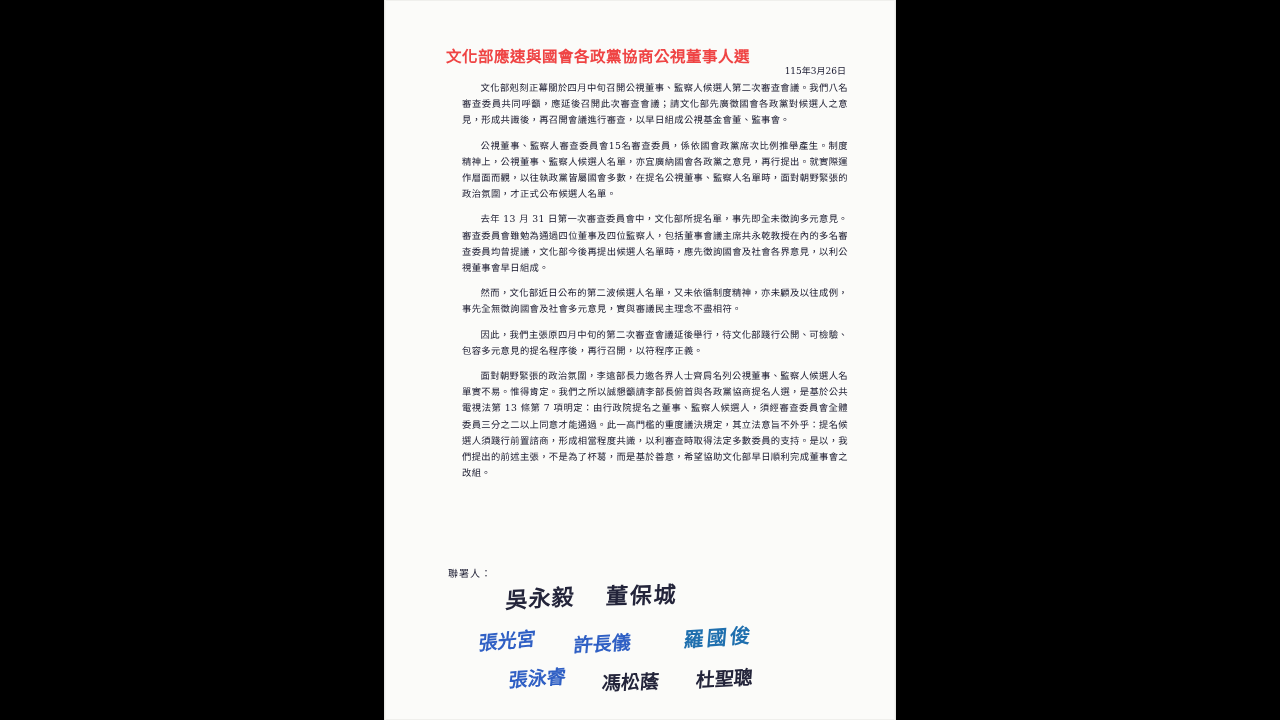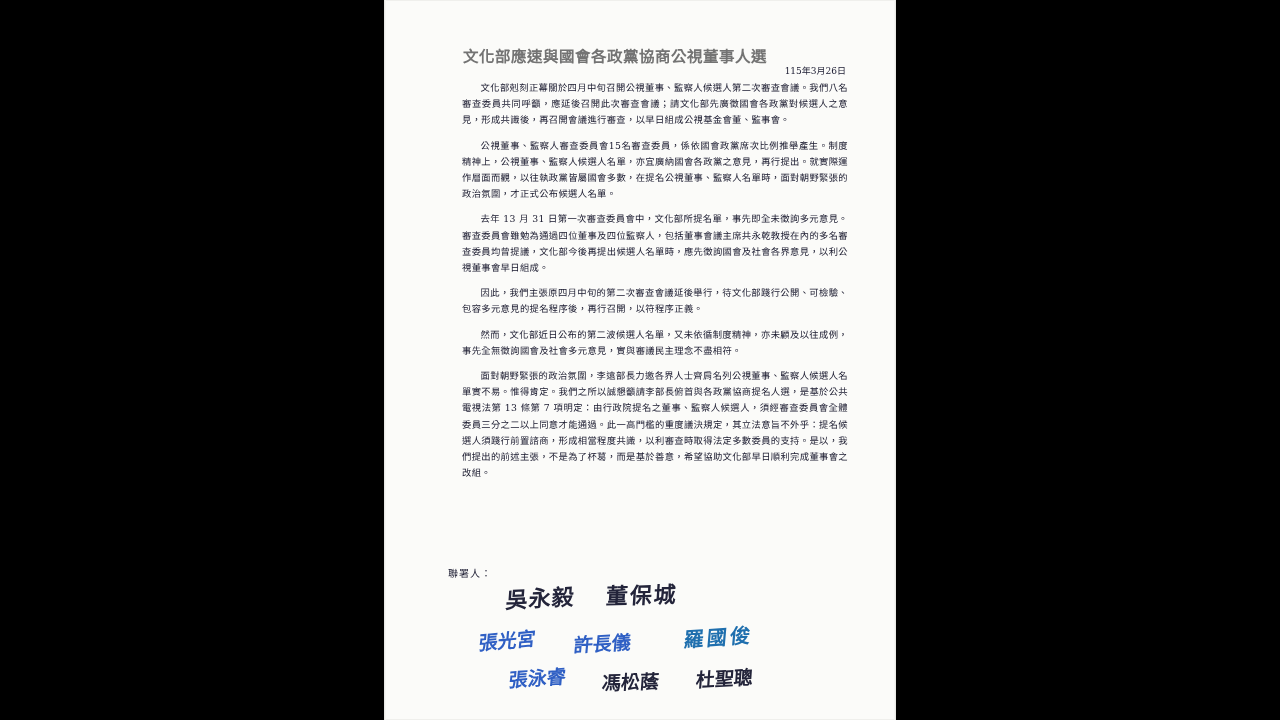--- a/index.html
+++ b/index.html
@@ -40,24 +40,23 @@
     padding: 0;
   }
 
   .doc-title {
     position: absolute;
     left: 62px;
     top: 44px;
     font-size: 15.5px;
     font-weight: bold;
     letter-spacing: 0.5px;
-    color: #737373;
+    color: #ef4444;
     white-space: nowrap;
     font-family: "DejaVu Serif", "Liberation Serif", serif;
-    margin-left: 17px;
   }
 
   .doc-date {
     position: absolute;
     right: 50px;
     top: 64px;
     font-size: 9px;
     color: #1a1a30;
     white-space: nowrap;
     font-family: "DejaVu Serif", "Liberation Serif", serif;
@@ -137,22 +136,22 @@
 
     <div id="page-inner">
 
       <div class="doc-title">文化部應速與國會各政黨協商公視董事人選</div>
       <div class="doc-date">115年3月26日</div>
 
       <div class="body-block">
         <p class="para">文化部剋刻正幕關於四月中旬召開公視董事、監察人候選人第二次審查會議。我們八名審查委員共同呼籲，應延後召開此次審查會議；請文化部先廣徵國會各政黨對候選人之意見，形成共識後，再召開會議進行審查，以早日組成公視基金會董、監事會。</p>
         <p class="para">公視董事、監察人審查委員會15名審查委員，係依國會政黨席次比例推舉產生。制度精神上，公視董事、監察人候選人名單，亦宜廣納國會各政黨之意見，再行提出。就實際運作層面而觀，以往執政黨皆屬國會多數，在提名公視董事、監察人名單時，面對朝野緊張的政治氛圍，才正式公布候選人名單。</p>
         <p class="para">去年 13 月 31 日第一次審查委員會中，文化部所提名單，事先即全未徵詢多元意見。審查委員會雖勉為通過四位董事及四位監察人，包括董事會議主席共永乾教授在內的多名審查委員均曾提議，文化部今後再提出候選人名單時，應先徵詢國會及社會各界意見，以利公視董事會早日組成。</p>
+        <p class="para">然而，文化部近日公布的第二波候選人名單，又未依循制度精神，亦未顧及以往成例，事先全無徵詢國會及社會多元意見，實與審議民主理念不盡相符。</p>
         <p class="para">因此，我們主張原四月中旬的第二次審查會議延後舉行，待文化部踐行公開、可檢驗、包容多元意見的提名程序後，再行召開，以符程序正義。</p>
-        <p class="para">然而，文化部近日公布的第二波候選人名單，又未依循制度精神，亦未顧及以往成例，事先全無徵詢國會及社會多元意見，實與審議民主理念不盡相符。</p>
         <p class="para">面對朝野緊張的政治氛圍，李遠部長力邀各界人士齊肩名列公視董事、監察人候選人名單實不易。惟得肯定。我們之所以誠懇籲請李部長俯首與各政黨協商提名人選，是基於公共電視法第 13 條第 7 項明定：由行政院提名之董事、監察人候選人，須經審查委員會全體委員三分之二以上同意才能通過。此一高門檻的重度議決規定，其立法意旨不外乎：提名候選人須踐行前置諮商，形成相當程度共識，以利審查時取得法定多數委員的支持。是以，我們提出的前述主張，不是為了杯葛，而是基於善意，希望協助文化部早日順利完成董事會之改組。</p>
       </div>
 
       <div class="sign-label">聯署人：</div>
 
       <div class="sig-layer">
         <div class="sig sig-dark" style="left:122px; top:582px; font-size:22px; transform: rotate(-3deg) skewX(-7deg); letter-spacing:1px;">吳永毅</div>
         <div class="sig sig-dark" style="left:222px; top:578px; font-size:22px; transform: rotate(-1.5deg) skewX(-5deg); letter-spacing:2px;">董保城</div>
 
         <div class="sig sig-blue" style="left:95px; top:628px; font-size:19px; transform: rotate(-5deg) skewX(-10deg); letter-spacing:0px;">張光宮</div>

